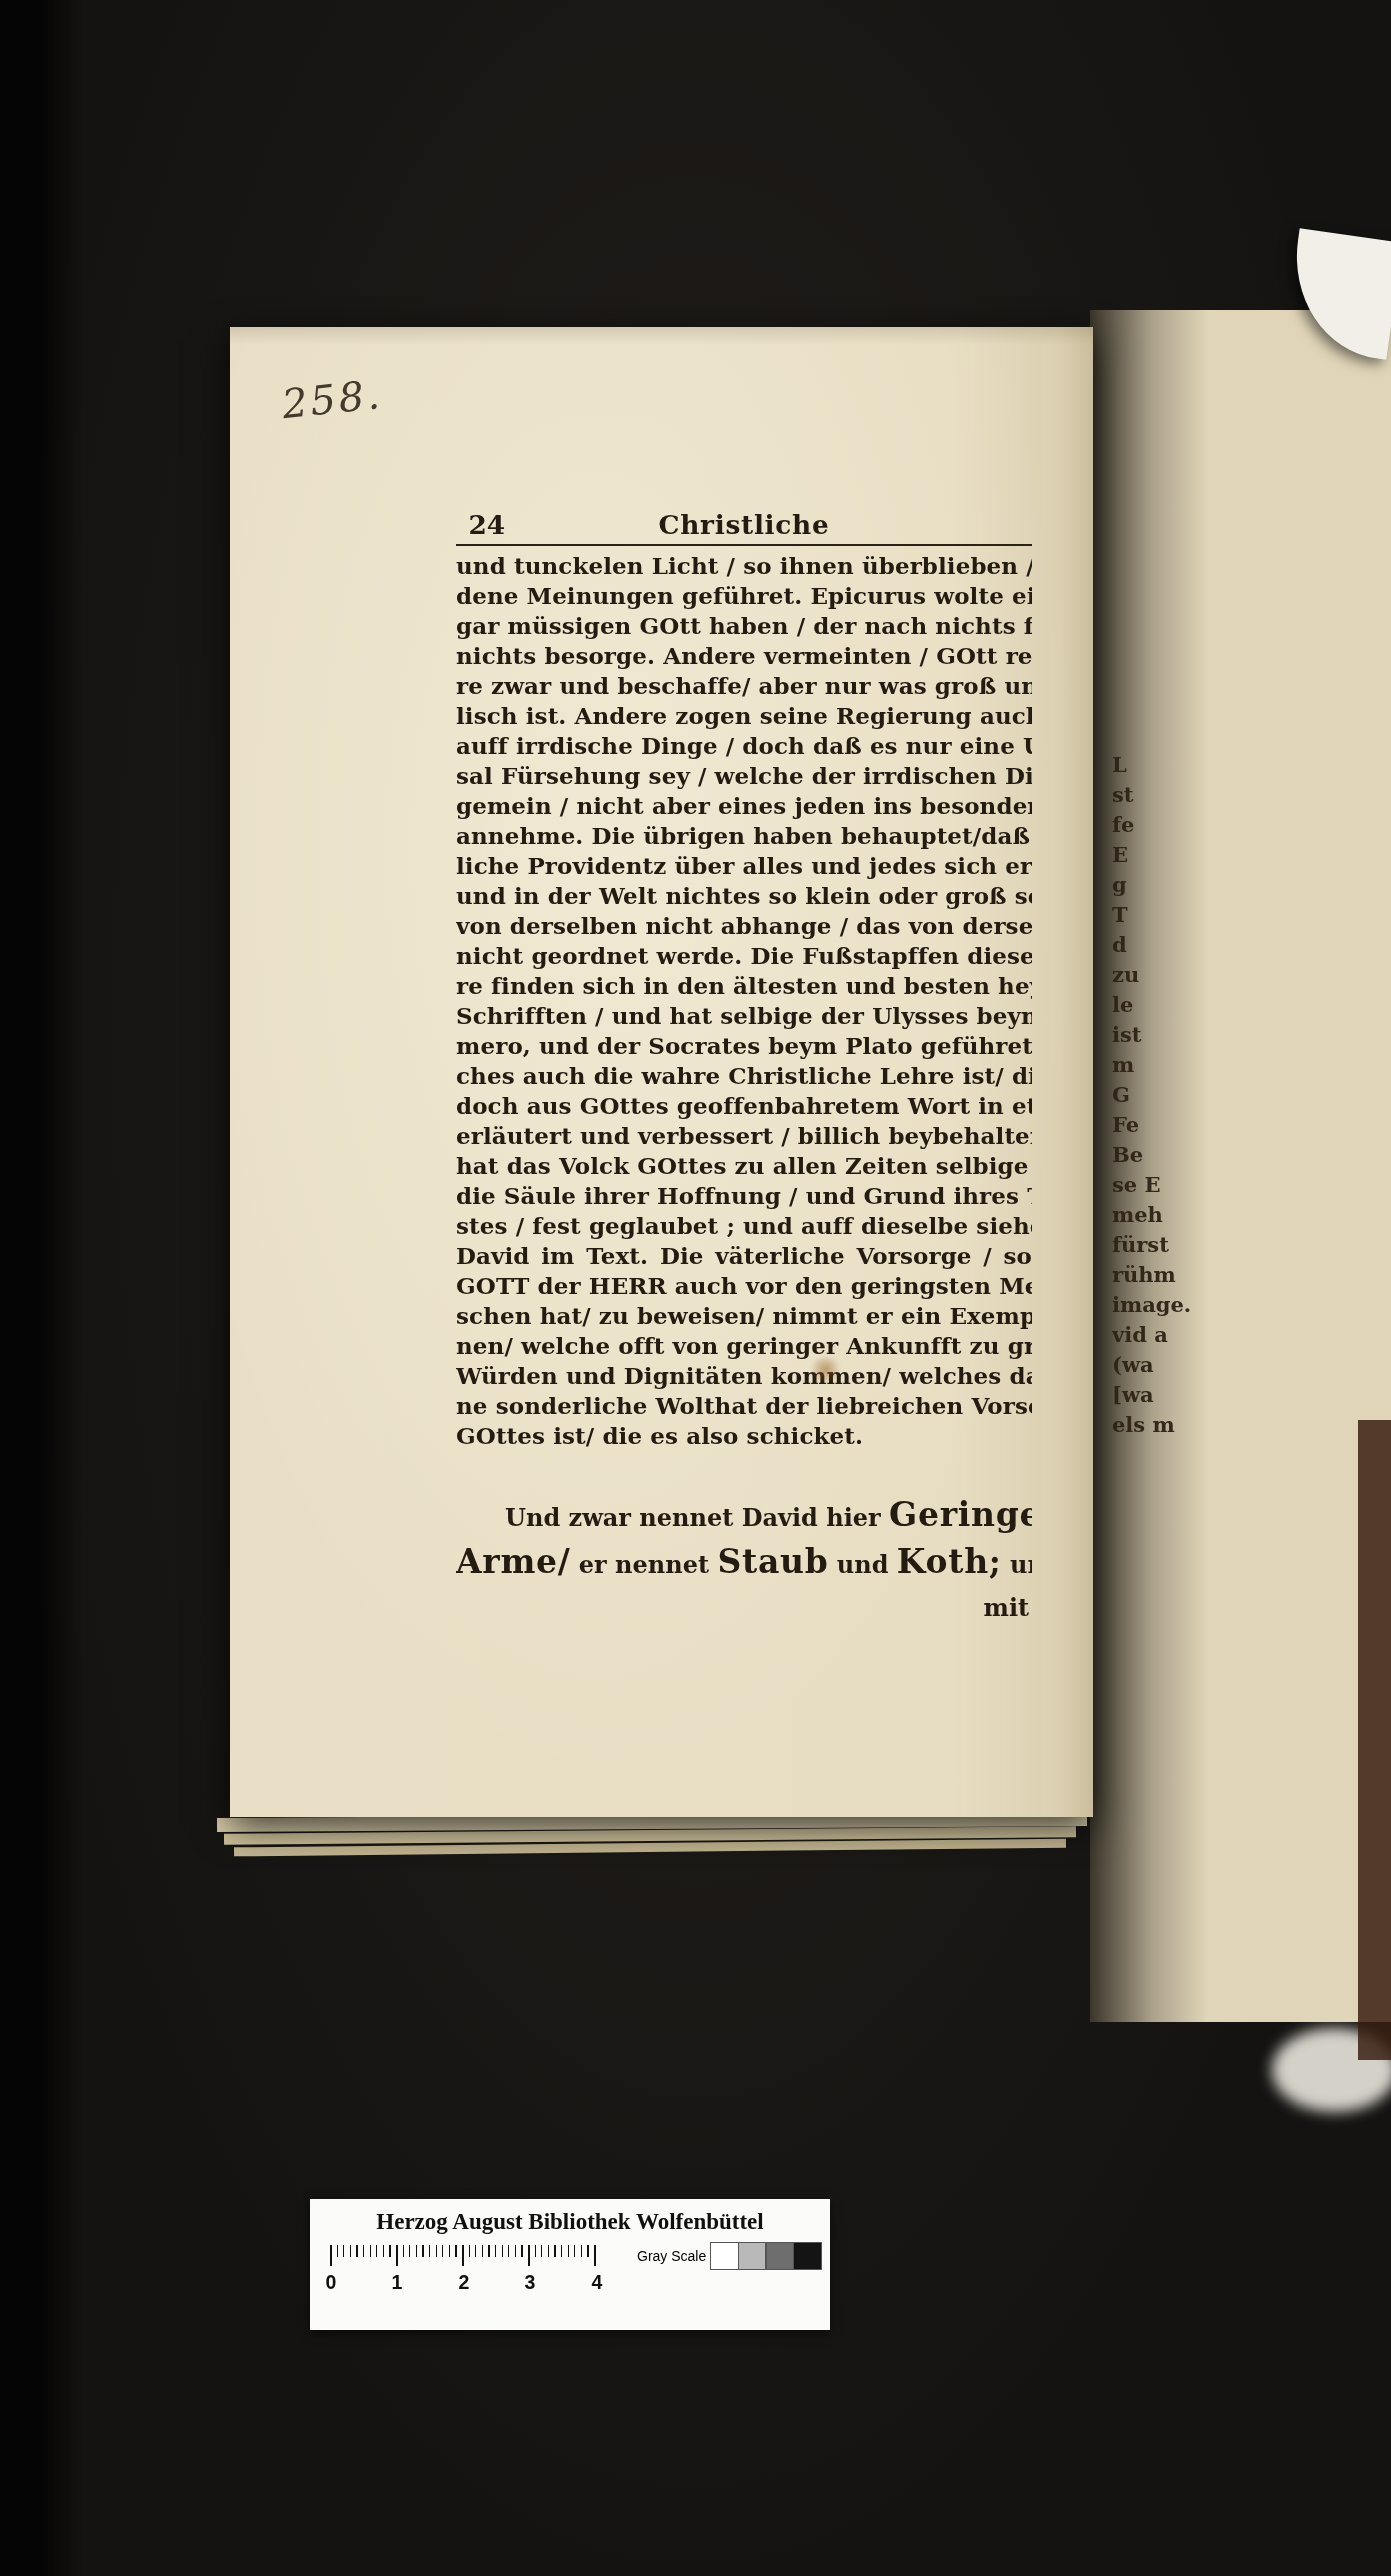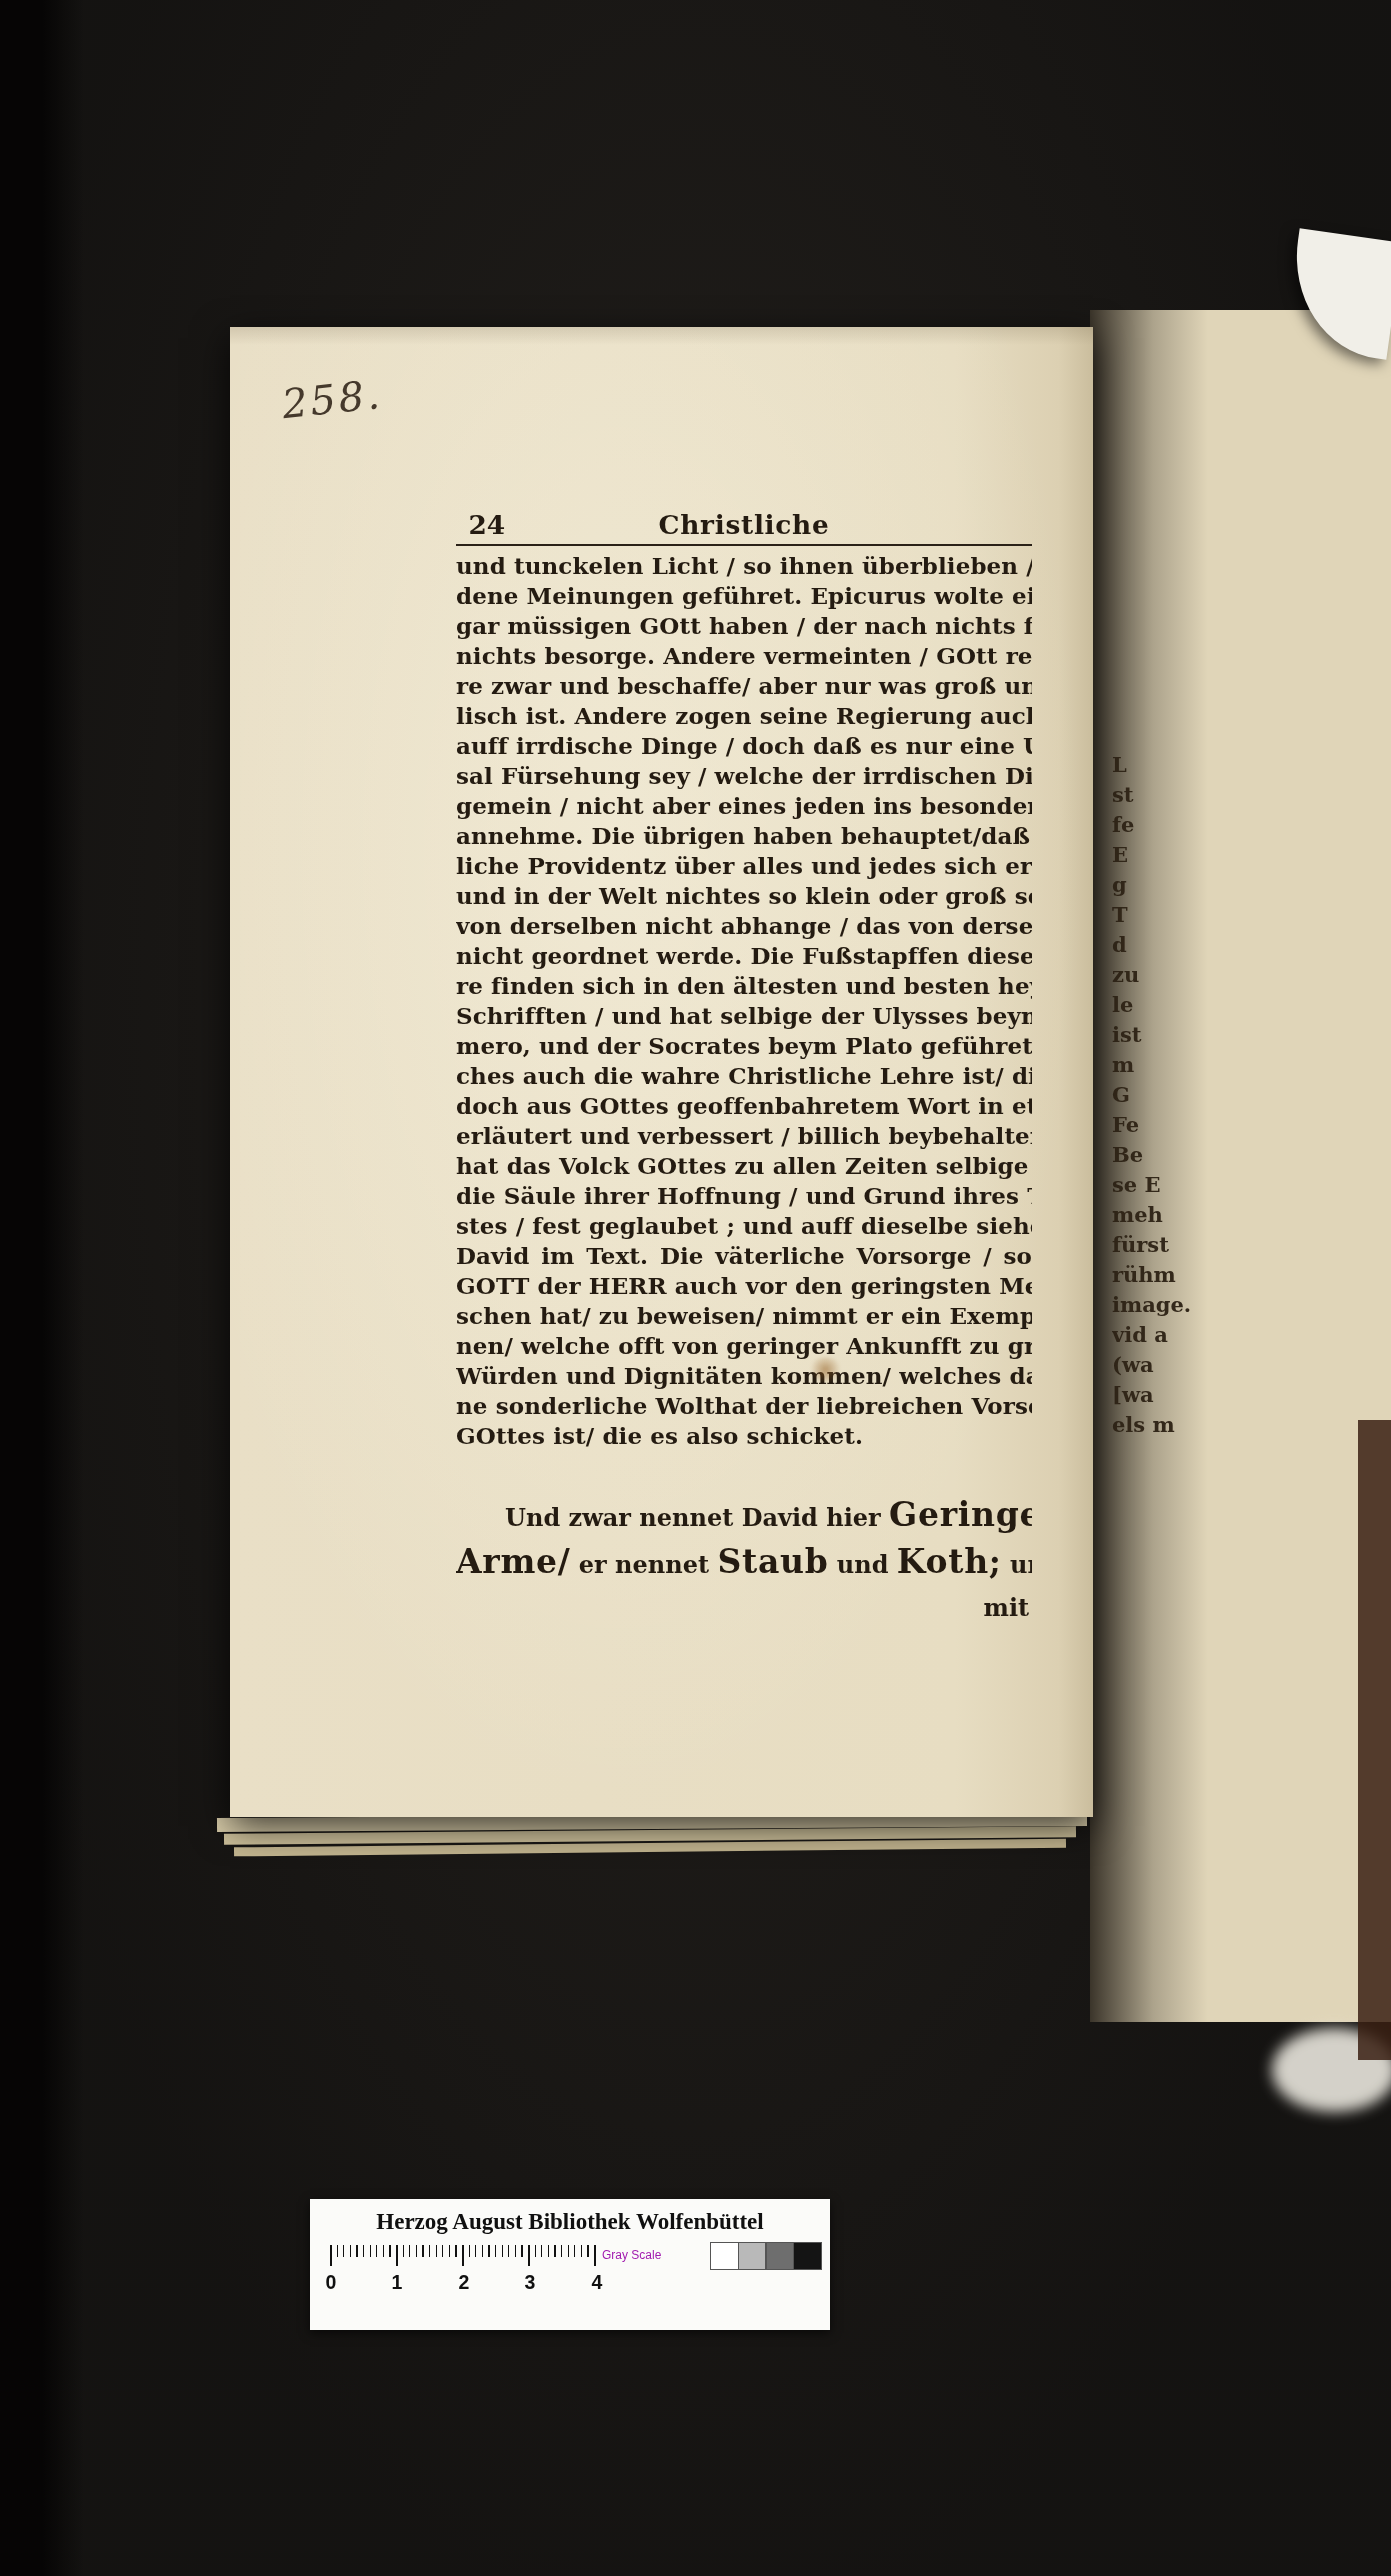--- a/index.html
+++ b/index.html
@@ -84,22 +84,22 @@
     background-size:100% 100%, 100% 58%;
     background-repeat:no-repeat;}
   .ruler-nums{position:absolute;left:19.5px;top:72px;width:266px;height:24px;
               font-family:"Liberation Sans", sans-serif;font-size:19.5px;font-weight:700;}
   .ruler-nums span{position:absolute;width:16.7px;text-align:center;}
   .ruler-nums span:nth-child(1){left:-7px;}
   .ruler-nums span:nth-child(2){left:59px;}
   .ruler-nums span:nth-child(3){left:126px;}
   .ruler-nums span:nth-child(4){left:192px;}
   .ruler-nums span:nth-child(5){left:259px;}
-  .gs-label{position:absolute;left:292px;top:49px;font-family:"Liberation Sans", sans-serif;
-            font-size:12px;color:#a21caf;}
+  .gs-label{position:absolute;left:327px;top:49px;font-family:"Liberation Sans", sans-serif;
+            font-size:14px;color:#000000;}
   .gs-swatches{position:absolute;left:401px;top:43px;display:flex;}
   .gs-swatches .sw{width:26.4px;height:26.4px;border:0.7px solid #555;margin-left:-0.7px;}
 
   
   .footer{left:0;top:2495px;width:1392px;height:81px;background:#f5f4f1;
           font-family:"Liberation Sans", sans-serif;color:#121212;}
   .color-strip{position:absolute;left:19.5px;top:18px;width:45px;height:42px;
     background:repeating-linear-gradient(to right,
       #d4006f 0 2.8px, #ffffff 2.8px 4.2px, #8a1ec2 4.2px 6.3px, #ffffff 6.3px 7.7px,
       #ff3d9a 7.7px 10.4px, #ffffff 10.4px 12px);

